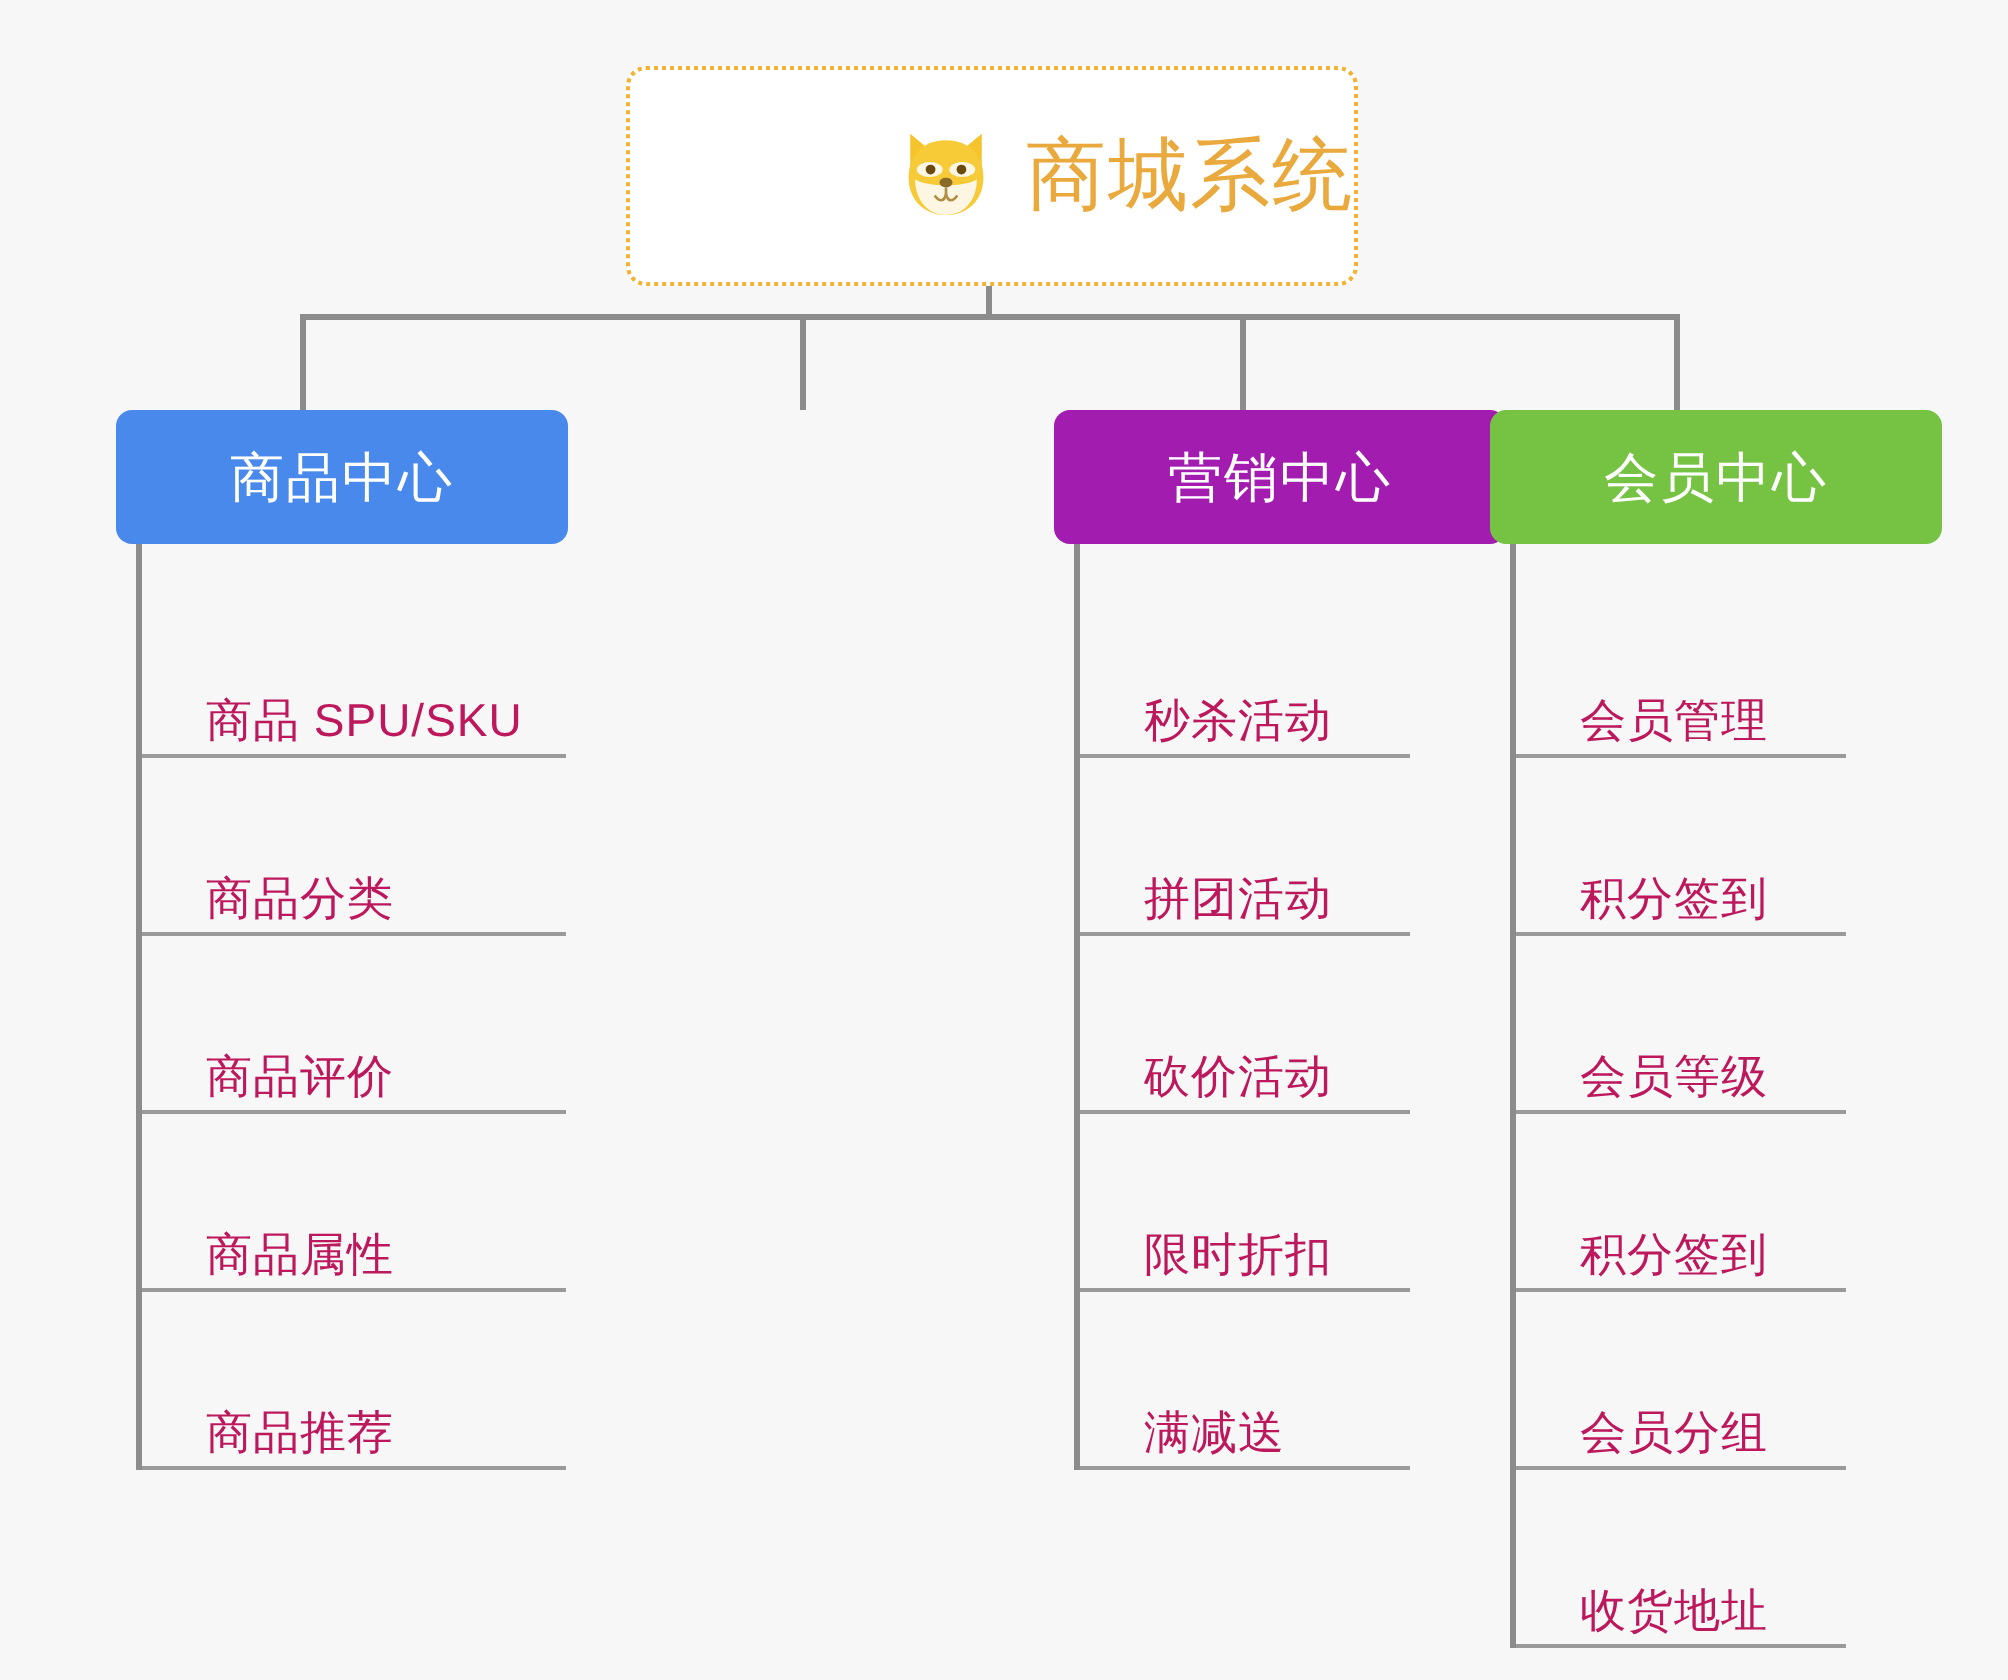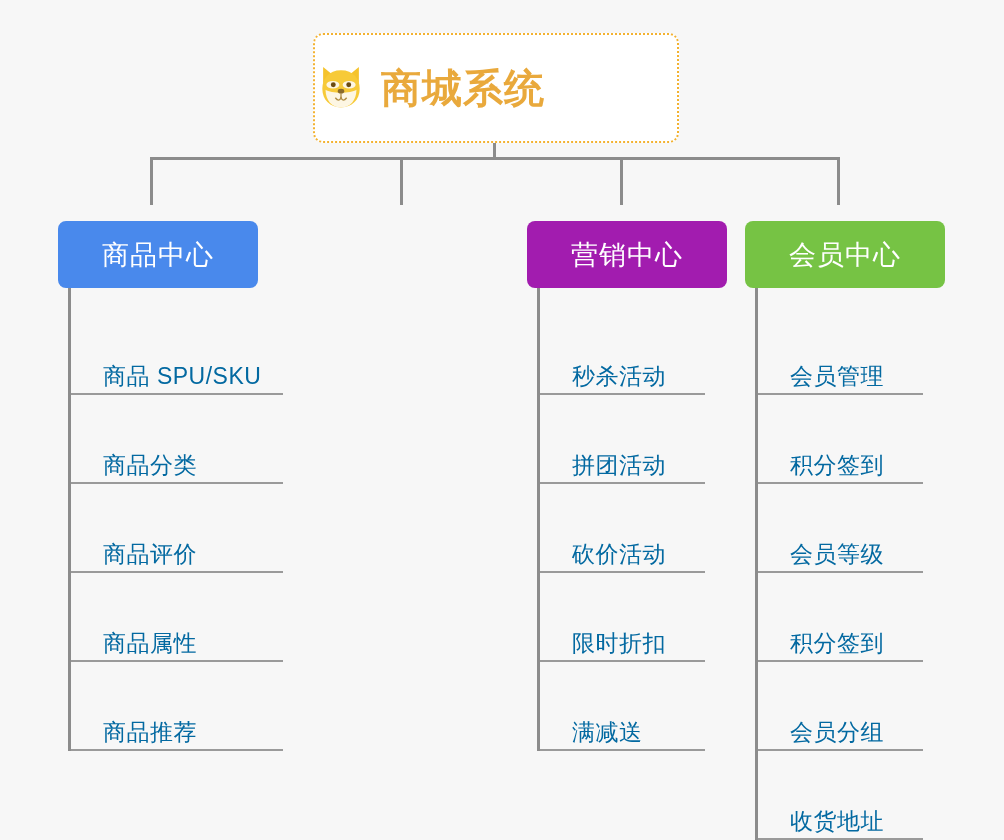--- a/index.html
+++ b/index.html
@@ -12,52 +12,50 @@
   #canvas { position: relative; width: 1004px; height: 840px; background: #f7f7f7; }
 
   
   #root-node {
     position: absolute;
     left: 313px; top: 33px;
     width: 366px; height: 110px;
     background: #ffffff;
     border: 2px dotted #f3b231;
     border-radius: 10px;
-    display: flex; align-items: center; justify-content: flex-start;
+    display: flex; align-items: center; justify-content: flex-end;
     gap: 14px;
-    font-weight: bold;
   }
   #root-icon { width: 52px; height: 52px; display: block; flex: 0 0 auto; }
   #root-title {
     font-size: 40px;
     color: #e9a93c;
     line-height: 1;
     white-space: nowrap;
     letter-spacing: 1px;
   }
 
   
   .conn { position: absolute; background: #8c8c8c; }
   #trunk      { left: 493px; top: 143px; width: 3px;  height: 16px; }
   #rail       { left: 150px; top: 157px; width: 690px; height: 3px; }
   .drop       { top: 157px; width: 3px; height: 48px; }
 
   
   .column { position: absolute; top: 205px; width: 190px; }
 
   .cat-box {
-    width: 200px; height: 67px;
+    width: 226px; height: 67px;
     border-radius: 8px;
     display: flex; align-items: center; justify-content: center;
     color: #ffffff;
     font-size: 27px;
     letter-spacing: 1px;
     position: relative;
     z-index: 2;
-    margin-top: 16px;
   }
 
   
   .leaves {
     position: relative;
     margin-left: 10px;
     padding-left: 0;
     border-left: 3px solid #8c8c8c;
     padding-top: 18px;
   }
@@ -65,21 +63,21 @@
     position: relative;
     height: 89px;
     display: flex;
     align-items: flex-end;
     border-bottom: 2px solid #9a9a9a;
     padding-left: 32px;
     padding-bottom: 4px;
   }
   .leaf span {
     font-size: 23px;
-    color: #0369a1;
+    color: #be185d;
     white-space: nowrap;
     line-height: 1.15;
     letter-spacing: 0.5px;
   }
   
   .leaves.wide .leaf { width: 212px; }
   .leaves.narrow .leaf { width: 165px; }
 </style>
 </head>
 <body style="background: rgb(247, 247, 247);">

